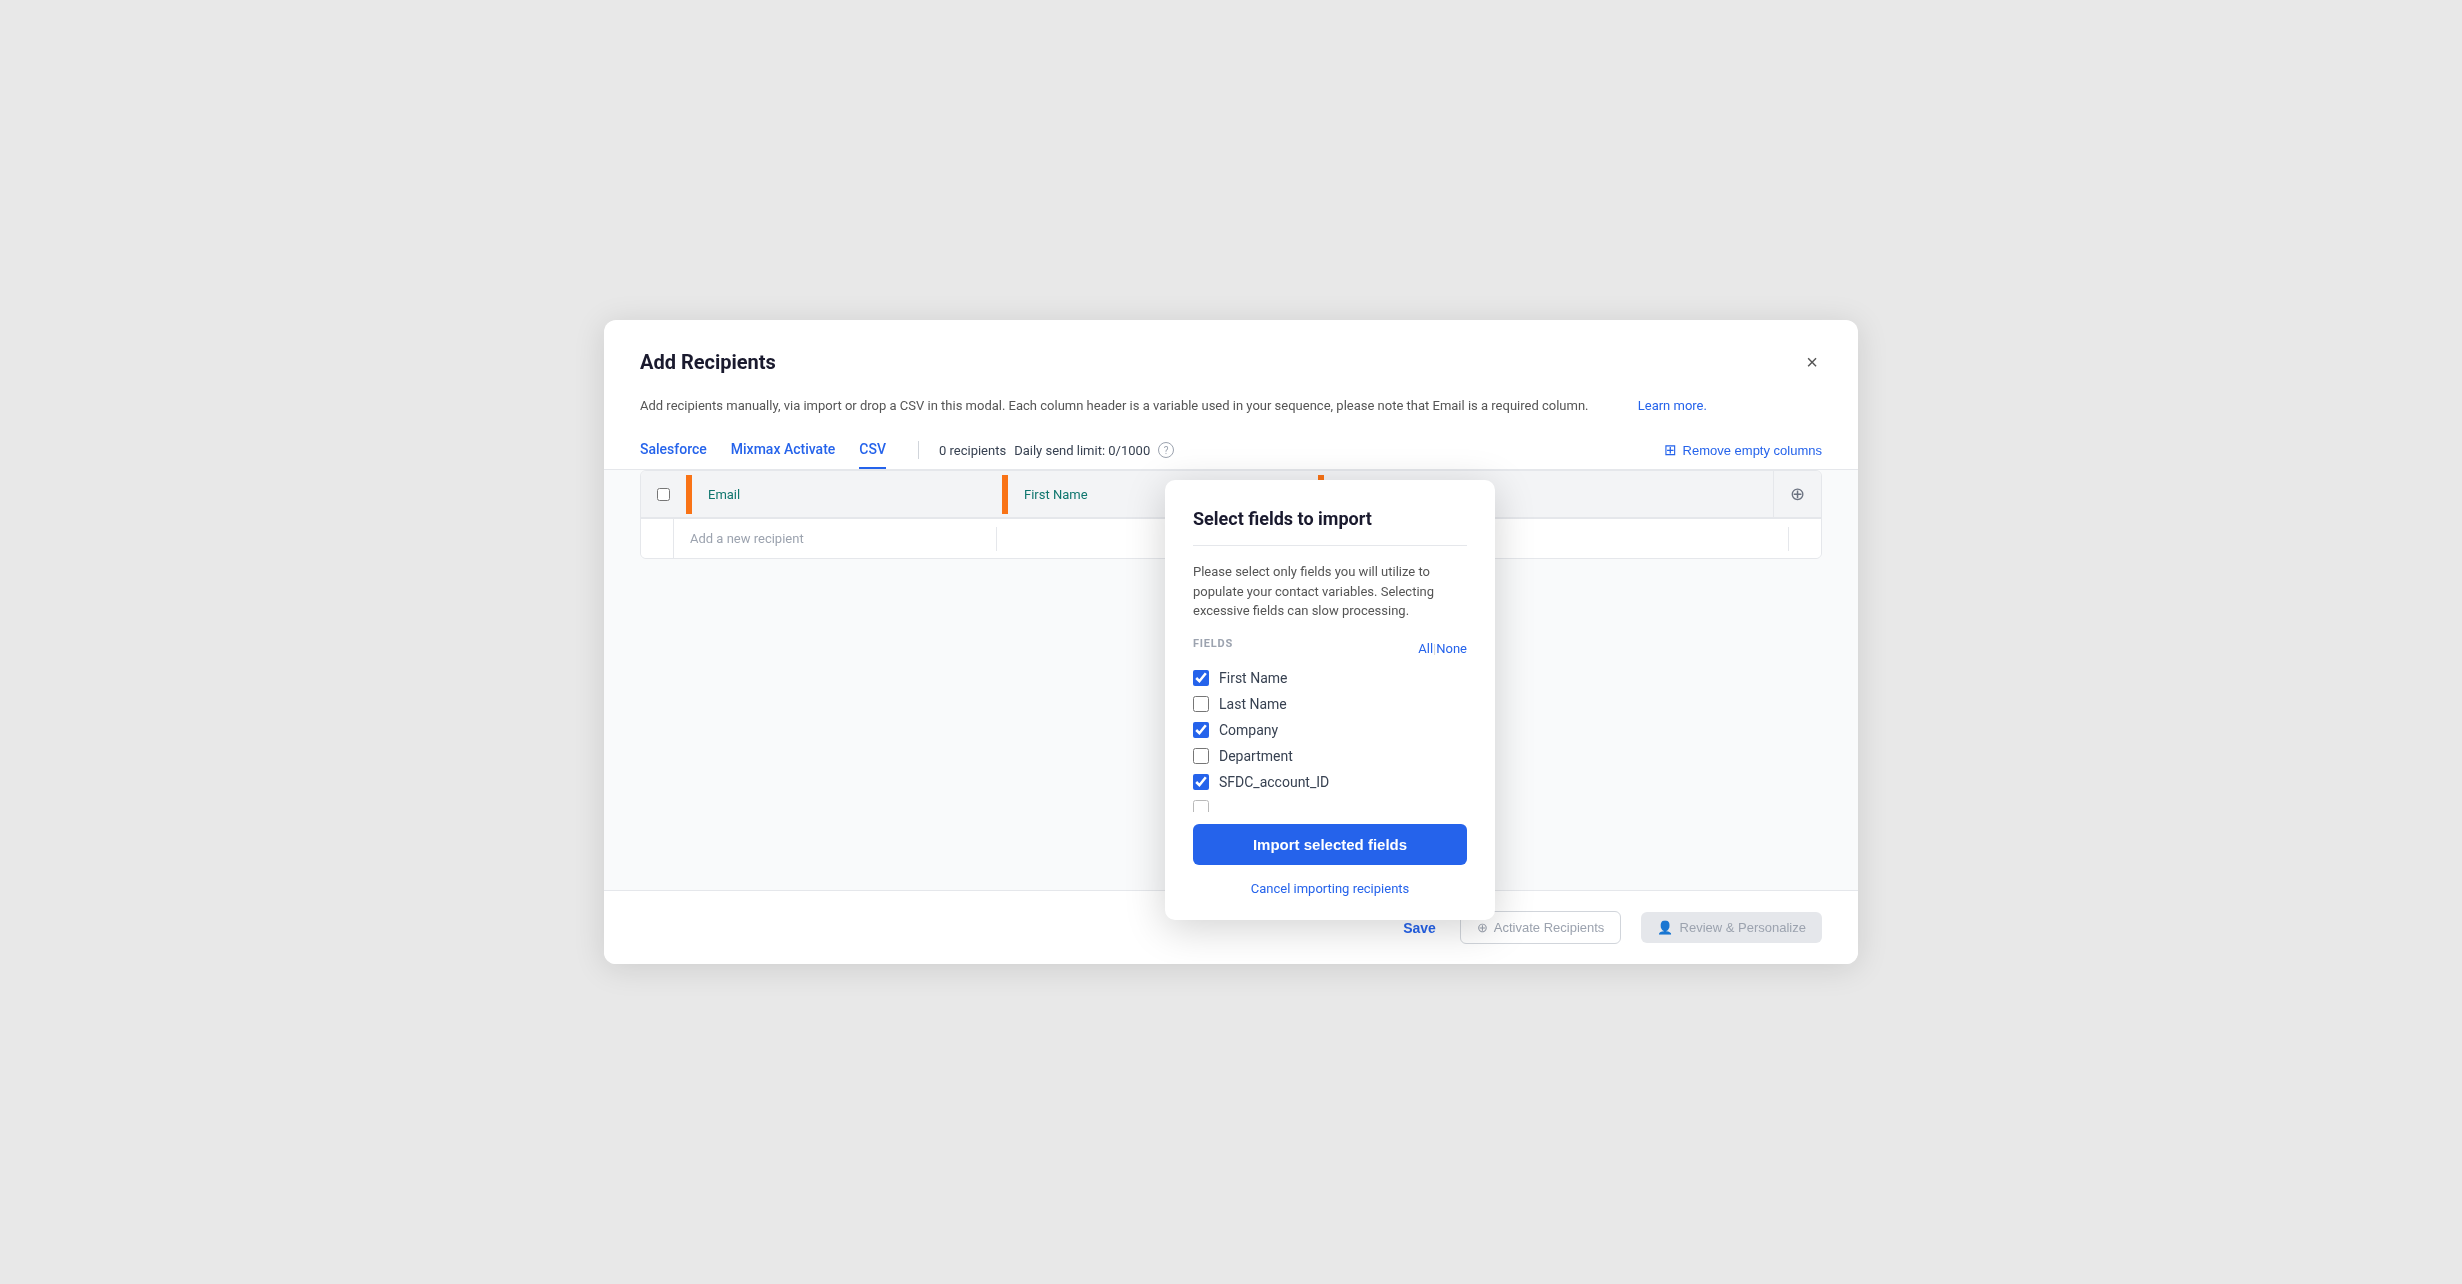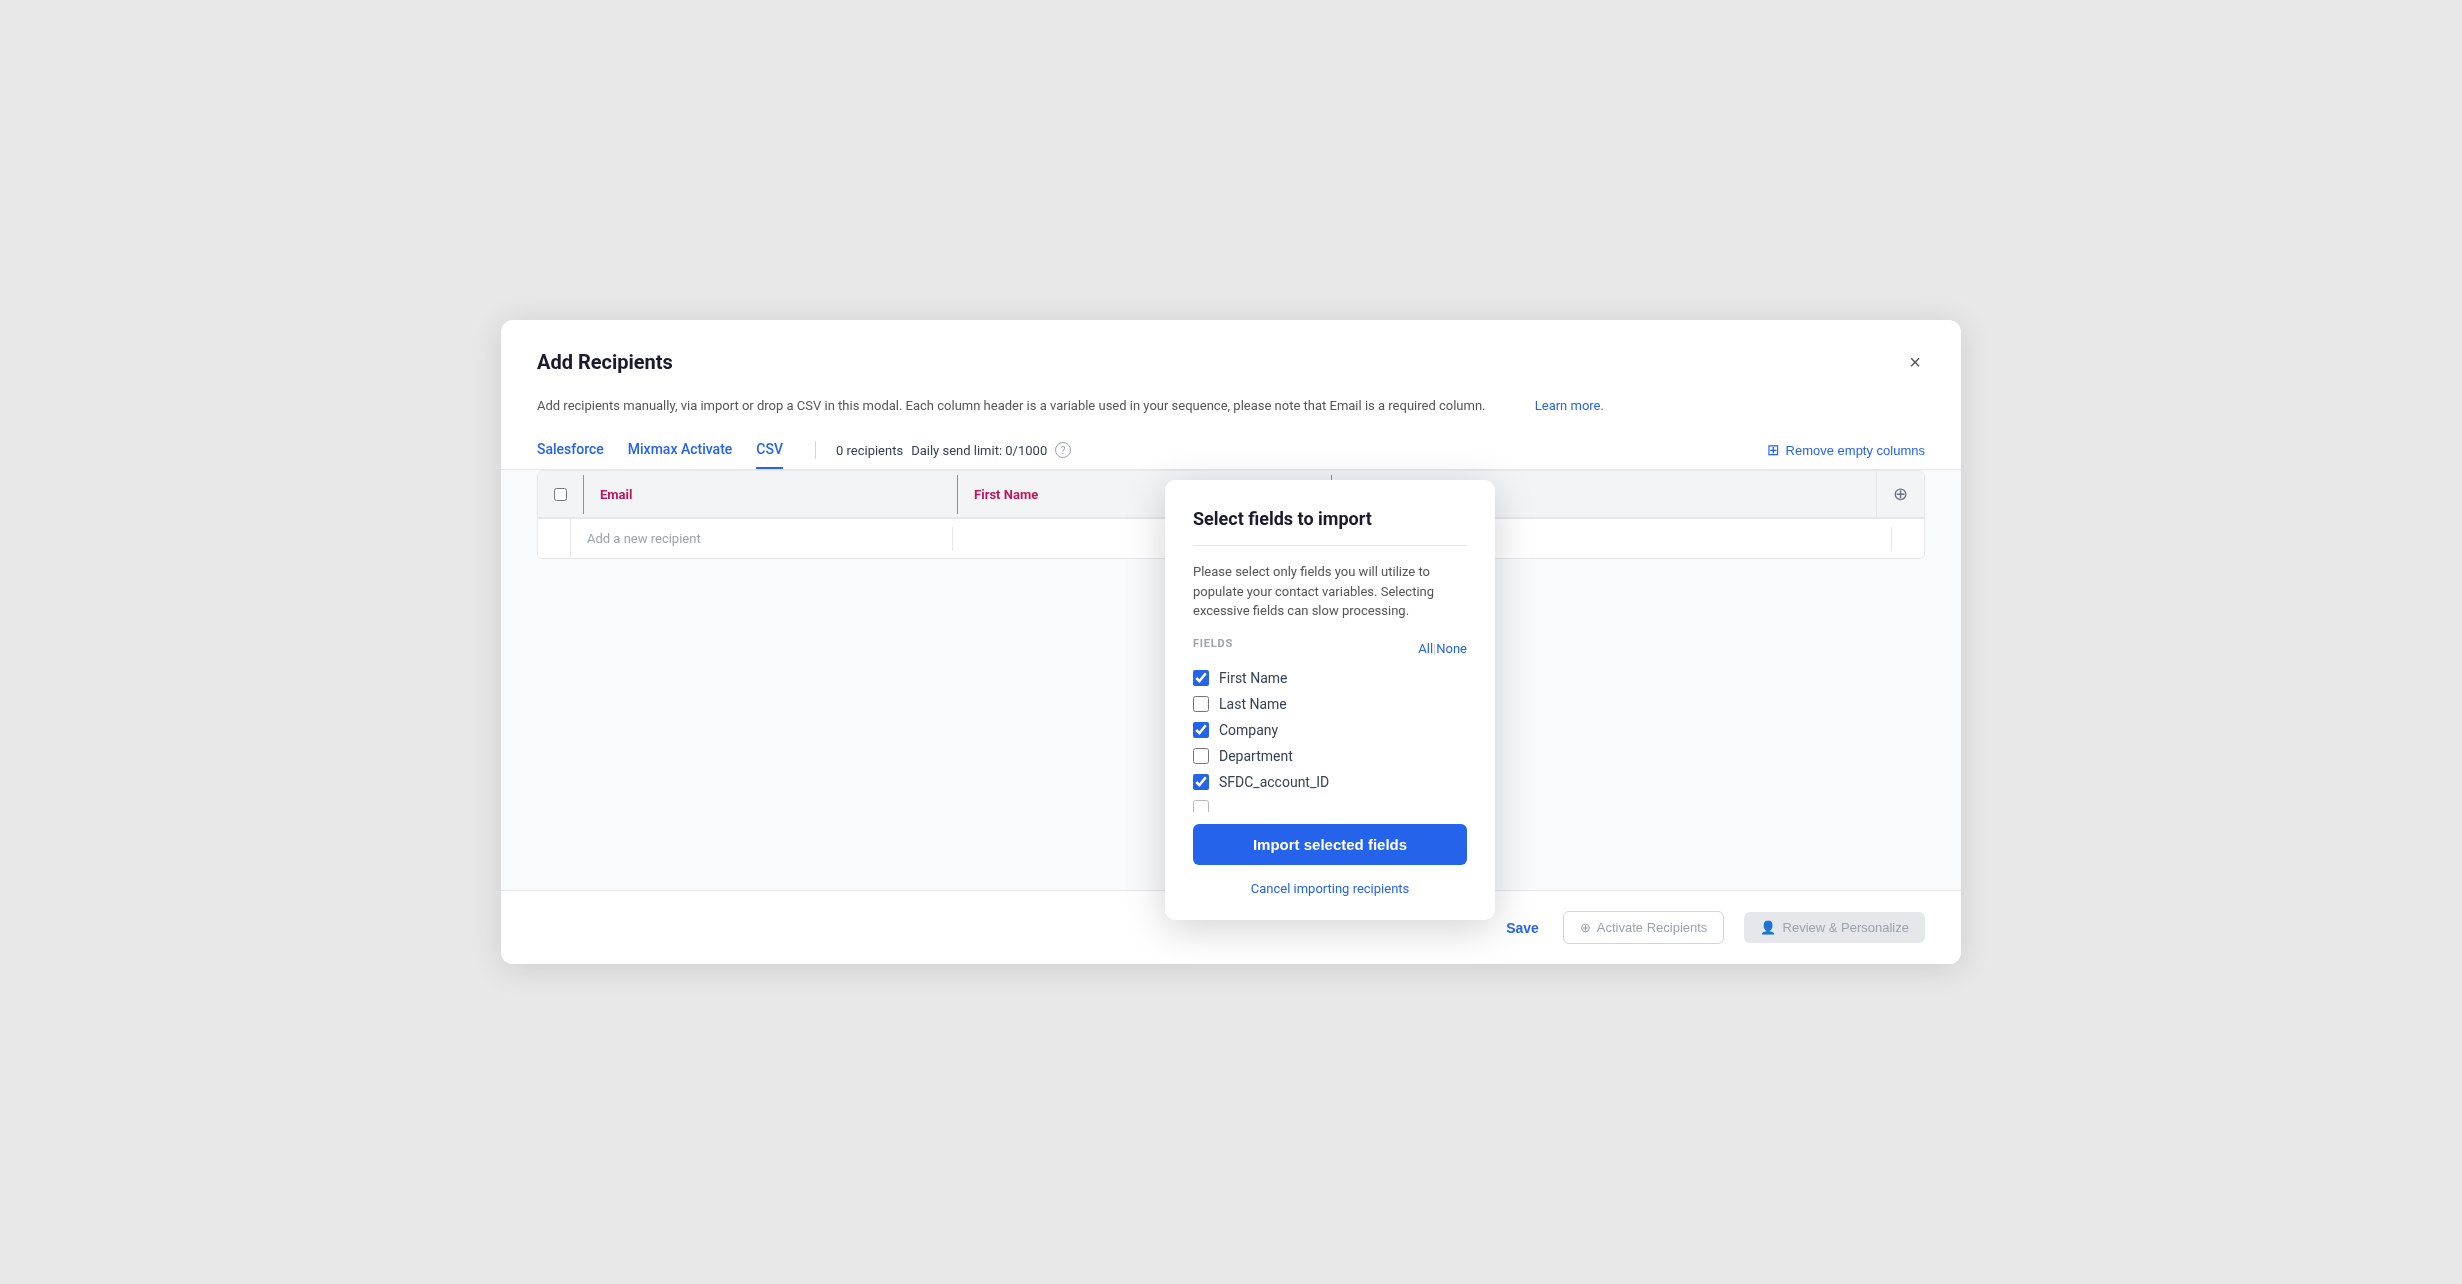--- a/index.html
+++ b/index.html
@@ -8,21 +8,21 @@
       font-family: -apple-system, BlinkMacSystemFont, 'Segoe UI', Roboto, sans-serif;
       display: flex;
       align-items: center;
       justify-content: center;
       min-height: 100vh;
       padding: 20px;
     }
     .modal-outer {
       background: #fff;
       border-radius: 12px;
-      width: 1460px;
+      width: 1254px;
       max-width: 100%;
       box-shadow: 0 4px 32px rgba(0,0,0,0.12);
       position: relative;
       padding: 0;
       overflow: hidden;
     }
     .modal-header {
       display: flex;
       align-items: center;
       justify-content: space-between;
@@ -142,23 +142,23 @@
     }
     .th-checkbox {
       padding: 12px 16px;
       display: flex;
       align-items: center;
     }
     .th-cell {
       flex: 1;
       padding: 12px 16px;
       font-size: 13px;
-      font-weight: 700;
-      color: #be185d;
-      border-left: 1px solid #f97316;
+      font-weight: 400;
+      color: #0f766e;
+      border-left: 6px solid #f97316;
     }
     .th-cell-phone {
       flex: 1.5;
     }
     .th-add {
       padding: 12px 16px;
       border-left: 1px solid #e5e7eb;
     }
     .add-col-btn {
       background: none;

